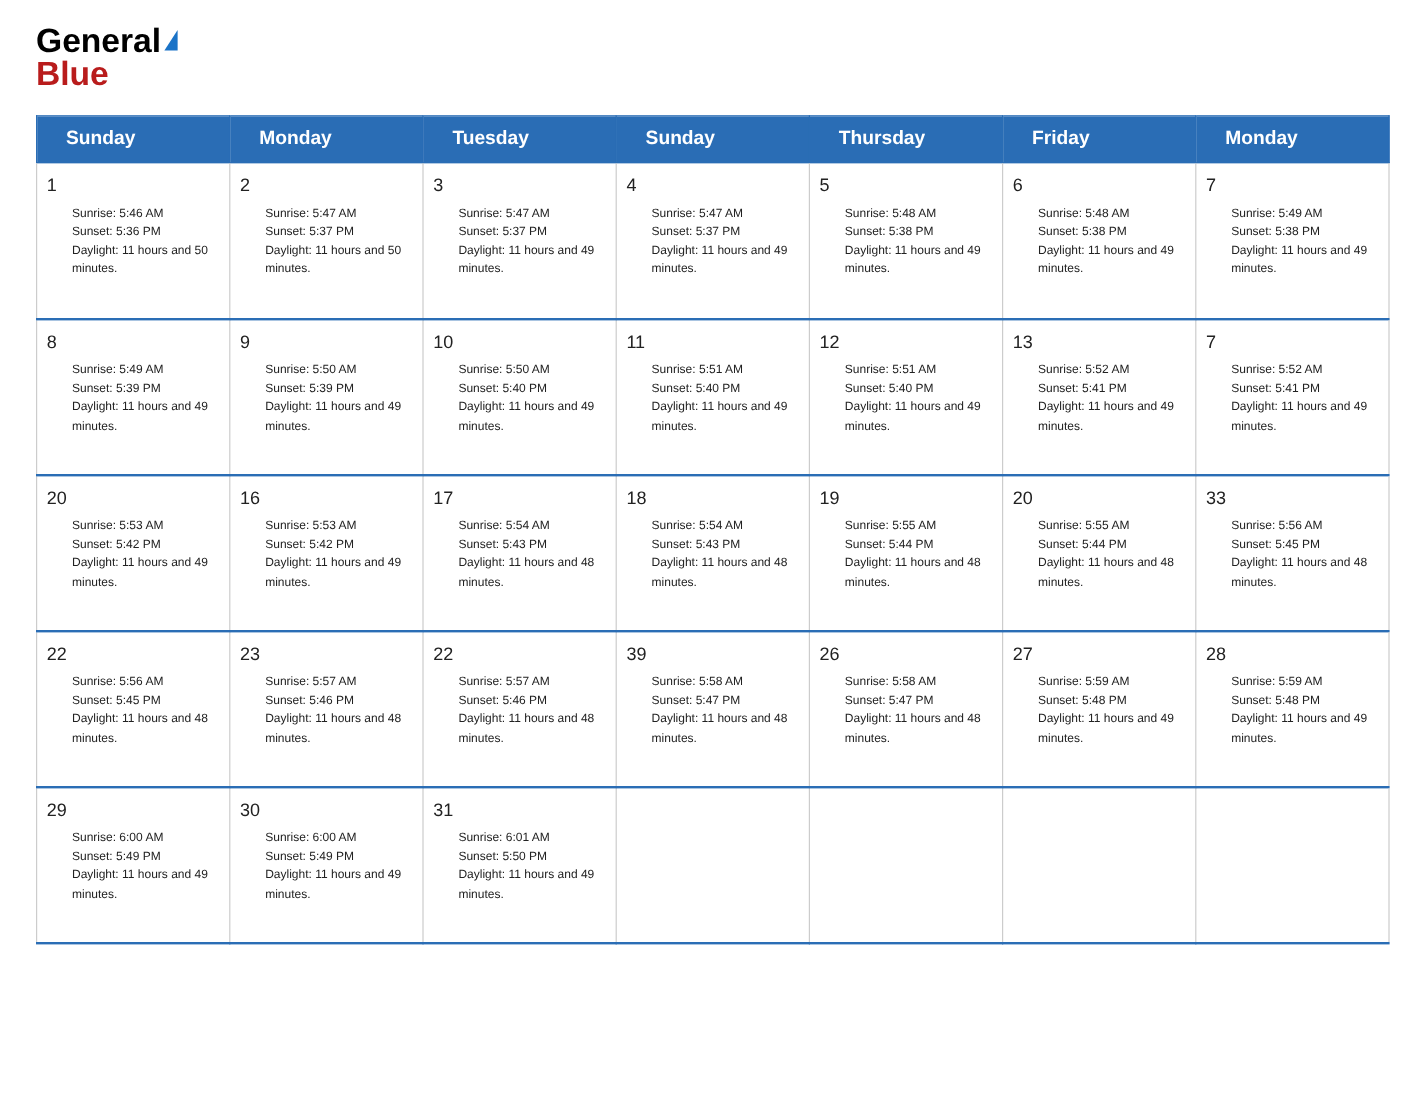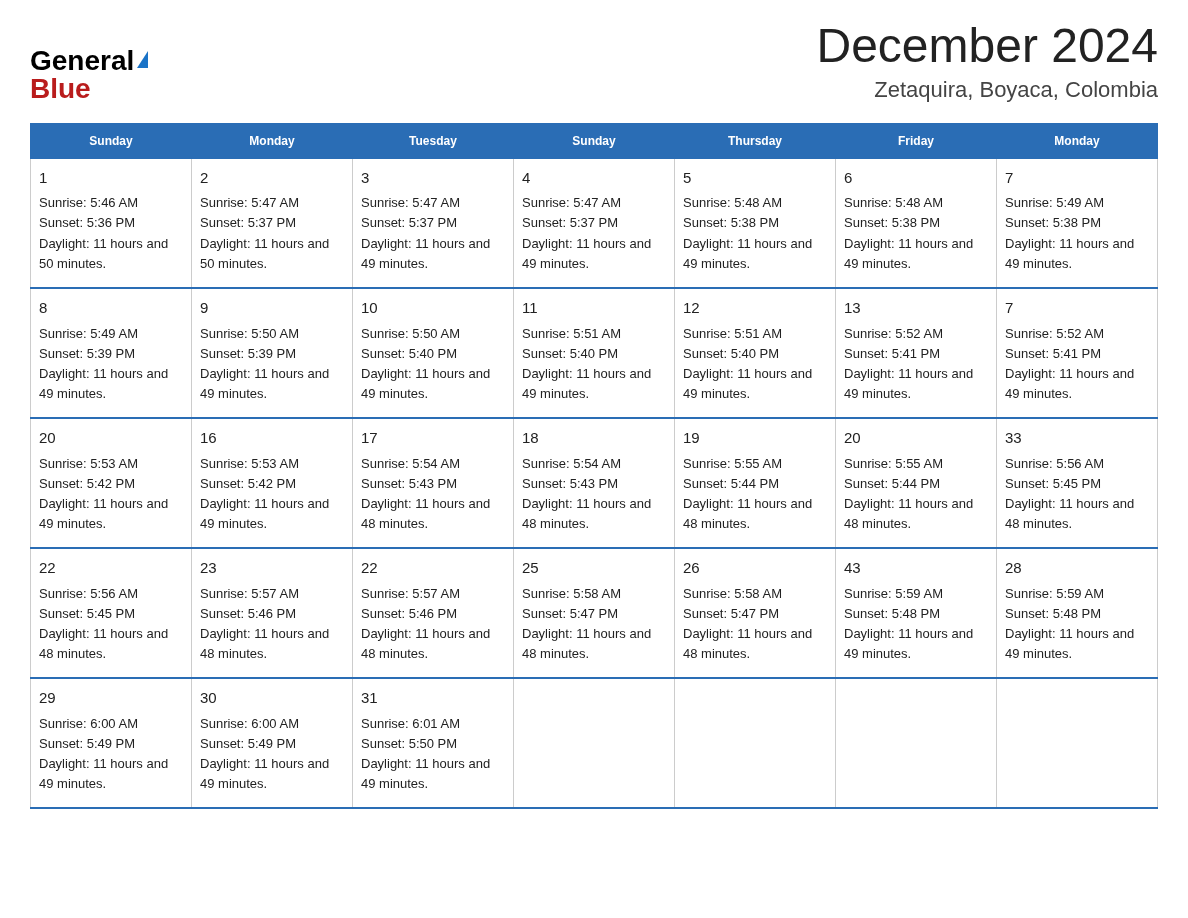--- a/index.html
+++ b/index.html
@@ -6,21 +6,21 @@
     body {
       font-family: Arial, Helvetica, sans-serif;
       background: #fff;
       width: 1188px;
       min-height: 918px;
       padding: 20px 30px;
     }
     .header {
       display: flex;
       justify-content: space-between;
-      align-items: flex-end;
+      align-items: center;
       margin-bottom: 20px;
     }
     .logo {
       display: flex;
       flex-direction: column;
       align-items: flex-start;
     }
     .logo-general {
       font-size: 28px;
       font-weight: bold;
@@ -49,23 +49,23 @@
     }
     table {
       width: 100%;
       border-collapse: collapse;
       table-layout: fixed;
     }
     thead th {
       background-color: #2a6db5;
       color: #fff;
       padding: 10px 24px;
-      font-size: 12px;
+      font-size: 16px;
       font-weight: bold;
-      text-align: center;
+      text-align: left;
       border: 1px solid #2a6db5;
     }
     tbody td {
       vertical-align: top;
       padding: 8px 8px 12px 8px;
       border: 1px solid #ccc;
       font-size: 13px;
       color: #222;
       line-height: 1.5;
       height: 130px;
@@ -73,38 +73,35 @@
     tbody tr {
       border-bottom: 2px solid #2a6db5;
     }
     .day-num {
       font-size: 15px;
       font-weight: normal;
       margin-bottom: 4px;
       display: block;
     }
     .day-info {
-      font-size: 13px;
+      font-size: 10px;
       line-height: 1.55;
+      margin-left: 21px;
     }
   </style>
 </head>
 <body>
 
 <div class="header">
   <div class="logo">
     <div style="display:flex; align-items:center;">
       <span class="logo-general">General</span>
       <span style="display:inline-block; width:0; height:0; border-left:11px solid transparent; border-right:0px; border-bottom:17px solid #1a73c7; margin-left:3px; margin-bottom:2px;"></span>
     </div>
     <span class="logo-blue">Blue</span>
-  </div>
-  <div class="title-section">
-    <div class="month-title">December 2024</div>
-    <div class="location">Zetaquira, Boyaca, Colombia</div>
   </div>
 </div>
 
 <table>
   <thead>
     <tr>
     <th>Sunday</th>
         <th>Monday</th>
         <th>Tuesday</th>
         <th>Sunday</th>
@@ -211,29 +208,29 @@
         </td>
         <td>
           <span class="day-num">23</span>
           <div class="day-info">Sunrise: 5:57 AM<br>Sunset: 5:46 PM<br>Daylight: 11 hours and 48 minutes.</div>
         </td>
         <td>
           <span class="day-num">22</span>
           <div class="day-info">Sunrise: 5:57 AM<br>Sunset: 5:46 PM<br>Daylight: 11 hours and 48 minutes.</div>
         </td>
         <td>
-          <span class="day-num">25</span>
+          <span class="day-num">39</span>
           <div class="day-info">Sunrise: 5:58 AM<br>Sunset: 5:47 PM<br>Daylight: 11 hours and 48 minutes.</div>
         </td>
         <td>
           <span class="day-num">26</span>
           <div class="day-info">Sunrise: 5:58 AM<br>Sunset: 5:47 PM<br>Daylight: 11 hours and 48 minutes.</div>
         </td>
         <td>
-          <span class="day-num">43</span>
+          <span class="day-num">27</span>
           <div class="day-info">Sunrise: 5:59 AM<br>Sunset: 5:48 PM<br>Daylight: 11 hours and 49 minutes.</div>
         </td>
         <td>
           <span class="day-num">28</span>
           <div class="day-info">Sunrise: 5:59 AM<br>Sunset: 5:48 PM<br>Daylight: 11 hours and 49 minutes.</div>
         </td>
       </tr>
       <tr>
         <td>
           <span class="day-num">29</span>

